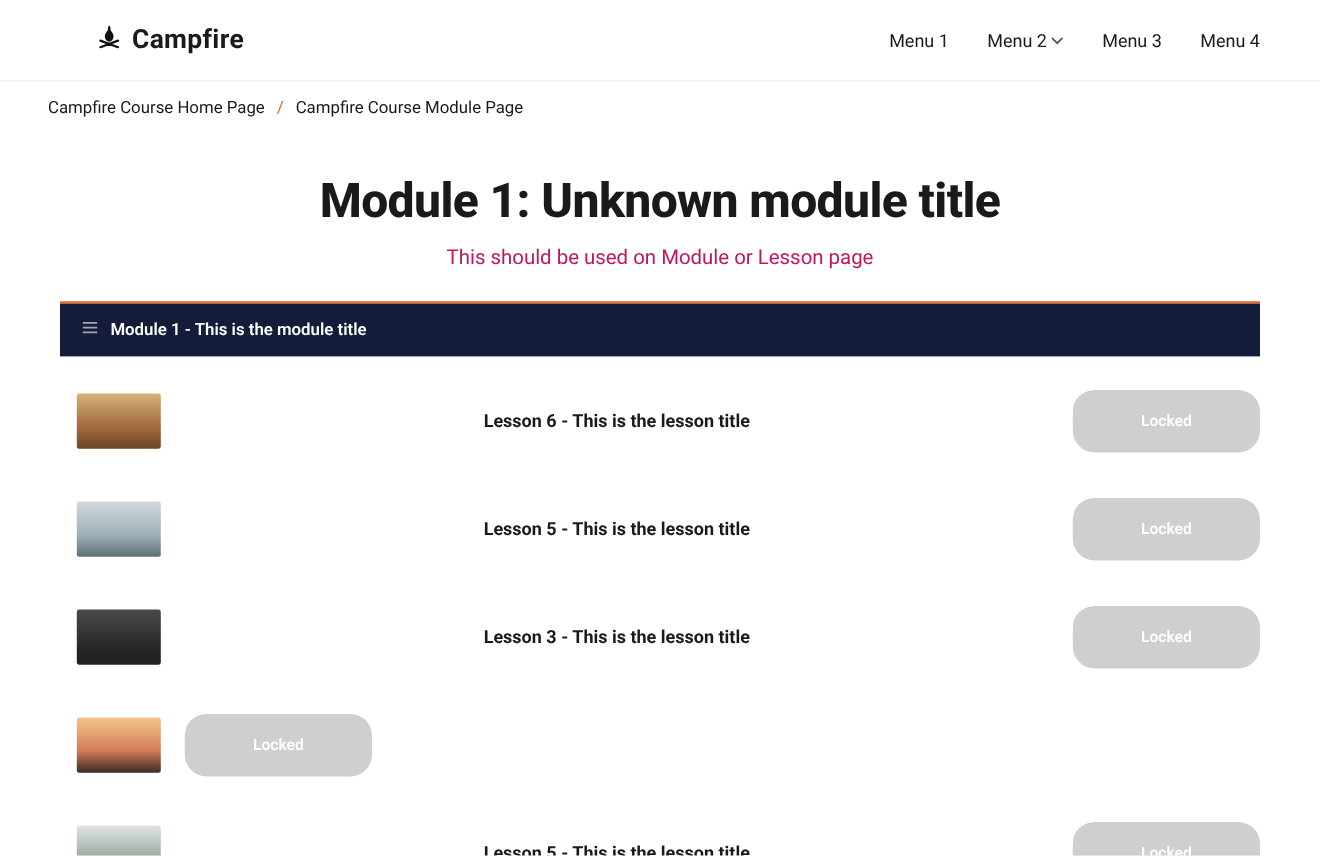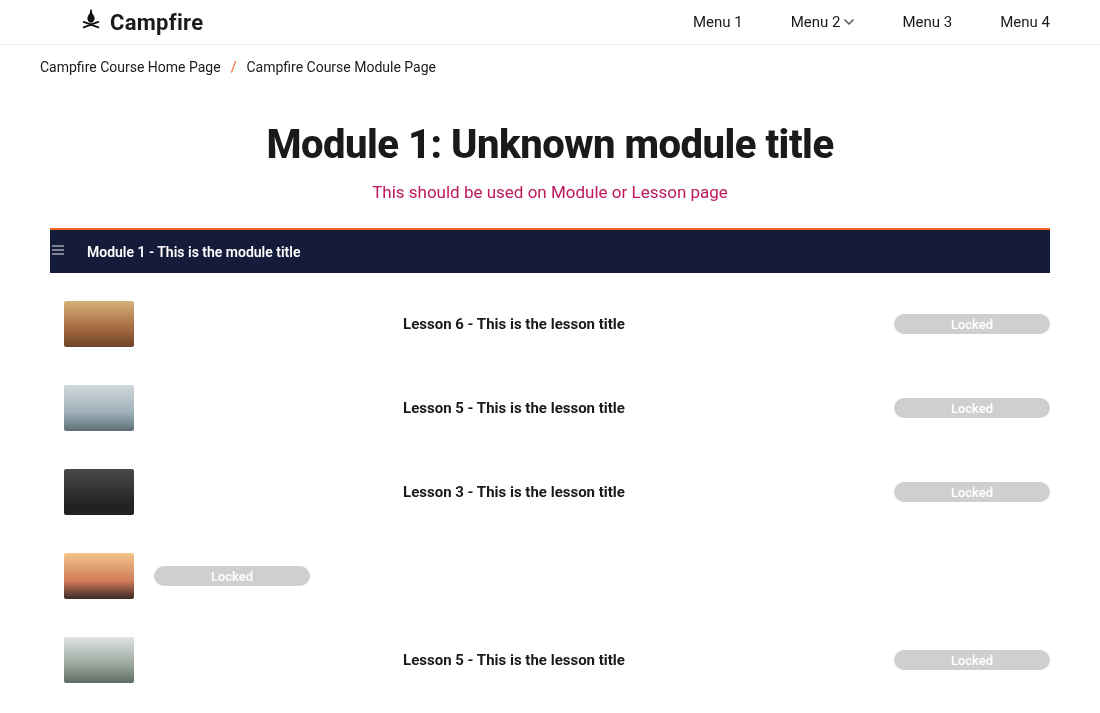--- a/index.html
+++ b/index.html
@@ -4,40 +4,40 @@
 <style>
 * { margin: 0; padding: 0; box-sizing: border-box; }
 body {
   font-family: -apple-system, BlinkMacSystemFont, "Segoe UI", Roboto, Helvetica, Arial, sans-serif;
   background: #ffffff;
   color: #1a1a1a;
   width: 1100px;
   height: 713px;
 }
 .topbar {
-  height: 45px;
+  height: 68px;
   display: flex;
   align-items: center;
   justify-content: space-between;
   padding: 0 50px 0 80px;
   border-bottom: 1px solid #ececec;
 }
 .brand {
   display: flex;
   align-items: center;
   gap: 8px;
 }
 .brand-name {
   font-weight: 700;
   font-size: 22px;
   letter-spacing: 0.3px;
 }
 .nav {
   display: flex;
-  gap: 48px;
+  gap: 32px;
   font-size: 15px;
 }
 .nav-item { display: flex; align-items: center; gap: 4px; cursor: pointer; }
 .breadcrumb {
   padding: 14px 40px;
   font-size: 14px;
   display: flex;
   align-items: center;
   gap: 10px;
 }
@@ -58,26 +58,26 @@
   color: #be185d;
 }
 .divider {
   margin-top: 26px;
   height: 2px;
   background: #f26628;
 }
 .module-bar {
   background: #141c3a;
   color: #ffffff;
-  padding: 13px 1px;
+  padding: 13px 18px;
   font-size: 14px;
   font-weight: 600;
   display: flex;
   align-items: center;
-  gap: 22px;
+  gap: 10px;
 }
 .lesson-list { margin-top: 18px; }
 .lesson-row {
   display: flex;
   align-items: center;
   padding: 10px 0 10px 14px;
   gap: 20px;
 }
 .thumb {
   width: 70px;
@@ -86,21 +86,21 @@
   border-radius: 2px;
   background: #888;
 }
 .lesson-title {
   flex: 1;
   font-size: 15px;
   font-weight: 700;
 }
 .locked-btn {
   flex: 0 0 156px;
-  height: 20px;
+  height: 52px;
   border-radius: 18px;
   background: #cfcfcf;
   color: #ffffff;
   display: flex;
   align-items: center;
   justify-content: center;
   font-size: 13px;
   font-weight: 600;
   cursor: default;
 }

